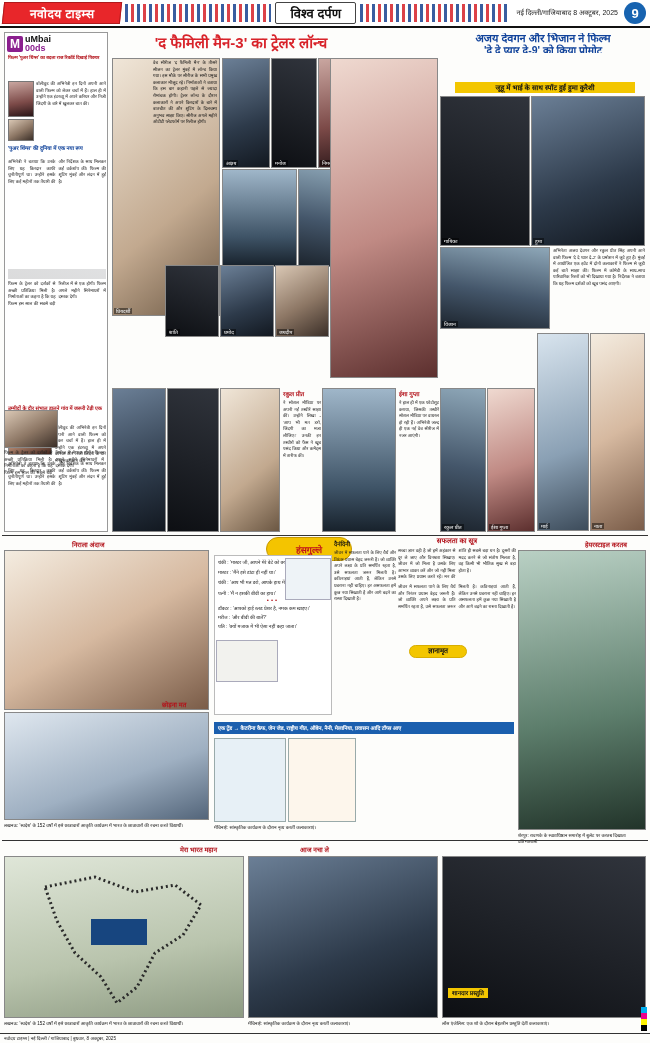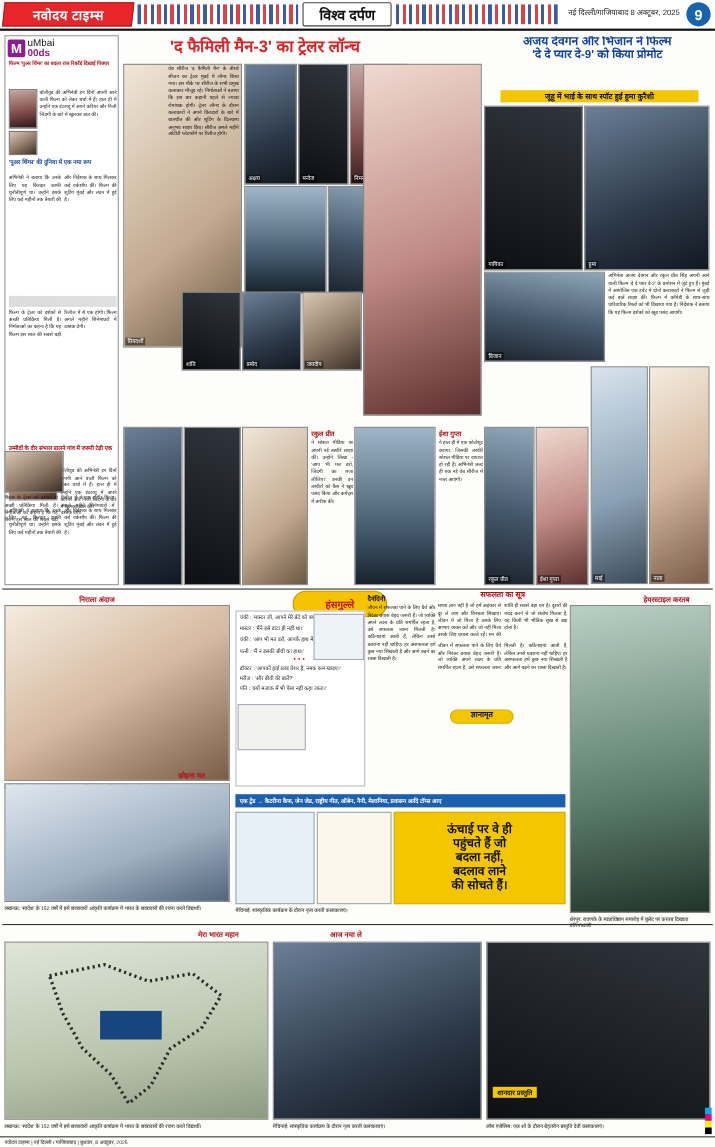--- a/index.html
+++ b/index.html
@@ -124,21 +124,21 @@
       <span>8 अक्टूबर, 2025</span>
     </div>
     <div class="pagenum">9</div>
   </div>
 
   <div class="blk" style="left:4px;top:32px;width:104px;height:500px;border:1px solid #999;background:#fff;">
 
     <div style="display:flex;align-items:center;padding:2px 2px 0 2px;">
       <div style="width:16px;height:16px;background:#8b1f8e;color:#fff;font-weight:bold;font-size:12px;display:flex;align-items:center;justify-content:center;border-radius:2px;">M</div>
       <div style="margin-left:2px;line-height:1;">
-        <div style="font-size:9px;font-weight:normal;color:#111;">uMbai</div>
+        <div style="font-size:9px;font-weight:bold;color:#111;">uMbai</div>
         <div style="font-size:9px;font-weight:bold;color:#8b1f8e;">00ds</div>
       </div>
     </div>
 
     <div style="font-size:4.6px;font-weight:bold;color:#b2121a;padding:2px 3px 1px 3px;line-height:1.3;">फिल्म 'पुअर थिंग्स' का बदला राज रिकॉर्ड दिखाई पिक्चर</div>
 
     <div class="ph f4" style="left:3px;top:48px;width:26px;height:36px;border:1px solid #777;"></div>
     <div class="ph f2" style="left:3px;top:86px;width:26px;height:22px;border:1px solid #777;"></div>
 
     <div class="body-txt" style="position:absolute;left:31px;top:48px;width:70px;height:62px;">बॉलीवुड की अभिनेत्री इन दिनों अपनी आने वाली फिल्म को लेकर चर्चा में हैं। हाल ही में उन्होंने एक इंटरव्यू में अपने करियर और निजी जिंदगी के बारे में खुलकर बात की।</div>
@@ -288,27 +288,20 @@
   <div class="mini-title" style="left:162px;top:700px;">छोड़ना मत</div>
   <div class="ph" style="left:4px;top:712px;width:205px;height:108px;background:linear-gradient(160deg,#dfe7ef,#9fb0c2 60%,#53657a);border:1px solid #888;"></div>
   <div class="footer-cap" style="left:4px;top:822px;width:205px;">लखनऊ: 'स्वदेश' के 152 वर्षों में इसे छात्रावारों आकृति कार्यक्रम में भारत के छात्रावारों की रचना करते विद्यार्थी।</div>
 
   <div class="blue-strip" style="left:214px;top:722px;width:300px;height:12px;">एक ट्रेंड → कैटरीना कैफ, जेन जेड, राष्ट्रीय गीत, ऑबेन, नैनी, मेलानिया, प्रवासन आदि टॉप्स आए</div>
 
   <div class="ph" style="left:214px;top:738px;width:72px;height:84px;background:#e7f0f6;border:1px solid #9aa;"></div>
   <div class="ph" style="left:288px;top:738px;width:68px;height:84px;background:#fdf6ec;border:1px solid #9aa;"></div>
   <div class="footer-cap" style="left:214px;top:824px;width:142px;">मेंचिनाई: सांस्कृतिक कार्यक्रम के दौरान नृत्य करतीं कलाकाराएं।</div>
 
-  <div class="yellow-box" style="left:358px;top:738px;width:156px;height:84px;font-size:11px;flex-direction:column;">
-    <div>ऊंचाई पर वे ही</div>
-    <div>पहुंचते हैं जो</div>
-    <div>बदला नहीं,</div>
-    <div>बदलाव लाने</div>
-    <div>की सोचते हैं।</div>
-  </div>
 
   <div class="rule hrule" style="left:2px;top:840px;width:646px;background:#333;"></div>
 
   <div class="mini-title" style="left:180px;top:845px;">मेरा भारत महान</div>
   <div class="ph" style="left:4px;top:856px;width:240px;height:162px;background:linear-gradient(170deg,#dfe6d8,#b9c4ad 60%,#8d9a82);border:1px solid #888;">
     <svg viewBox="0 0 240 162" width="240" height="162">
       <path d="M40,30 L90,20 L130,35 L170,28 L196,48 L178,78 L150,96 L132,130 L112,146 L96,120 L70,96 L52,64 Z" fill="none" stroke="#2a2a2a" stroke-width="3" stroke-dasharray="2 3"></path>
       <rect x="86" y="62" width="56" height="26" fill="#17457f"></rect>
     </svg>
   </div>

